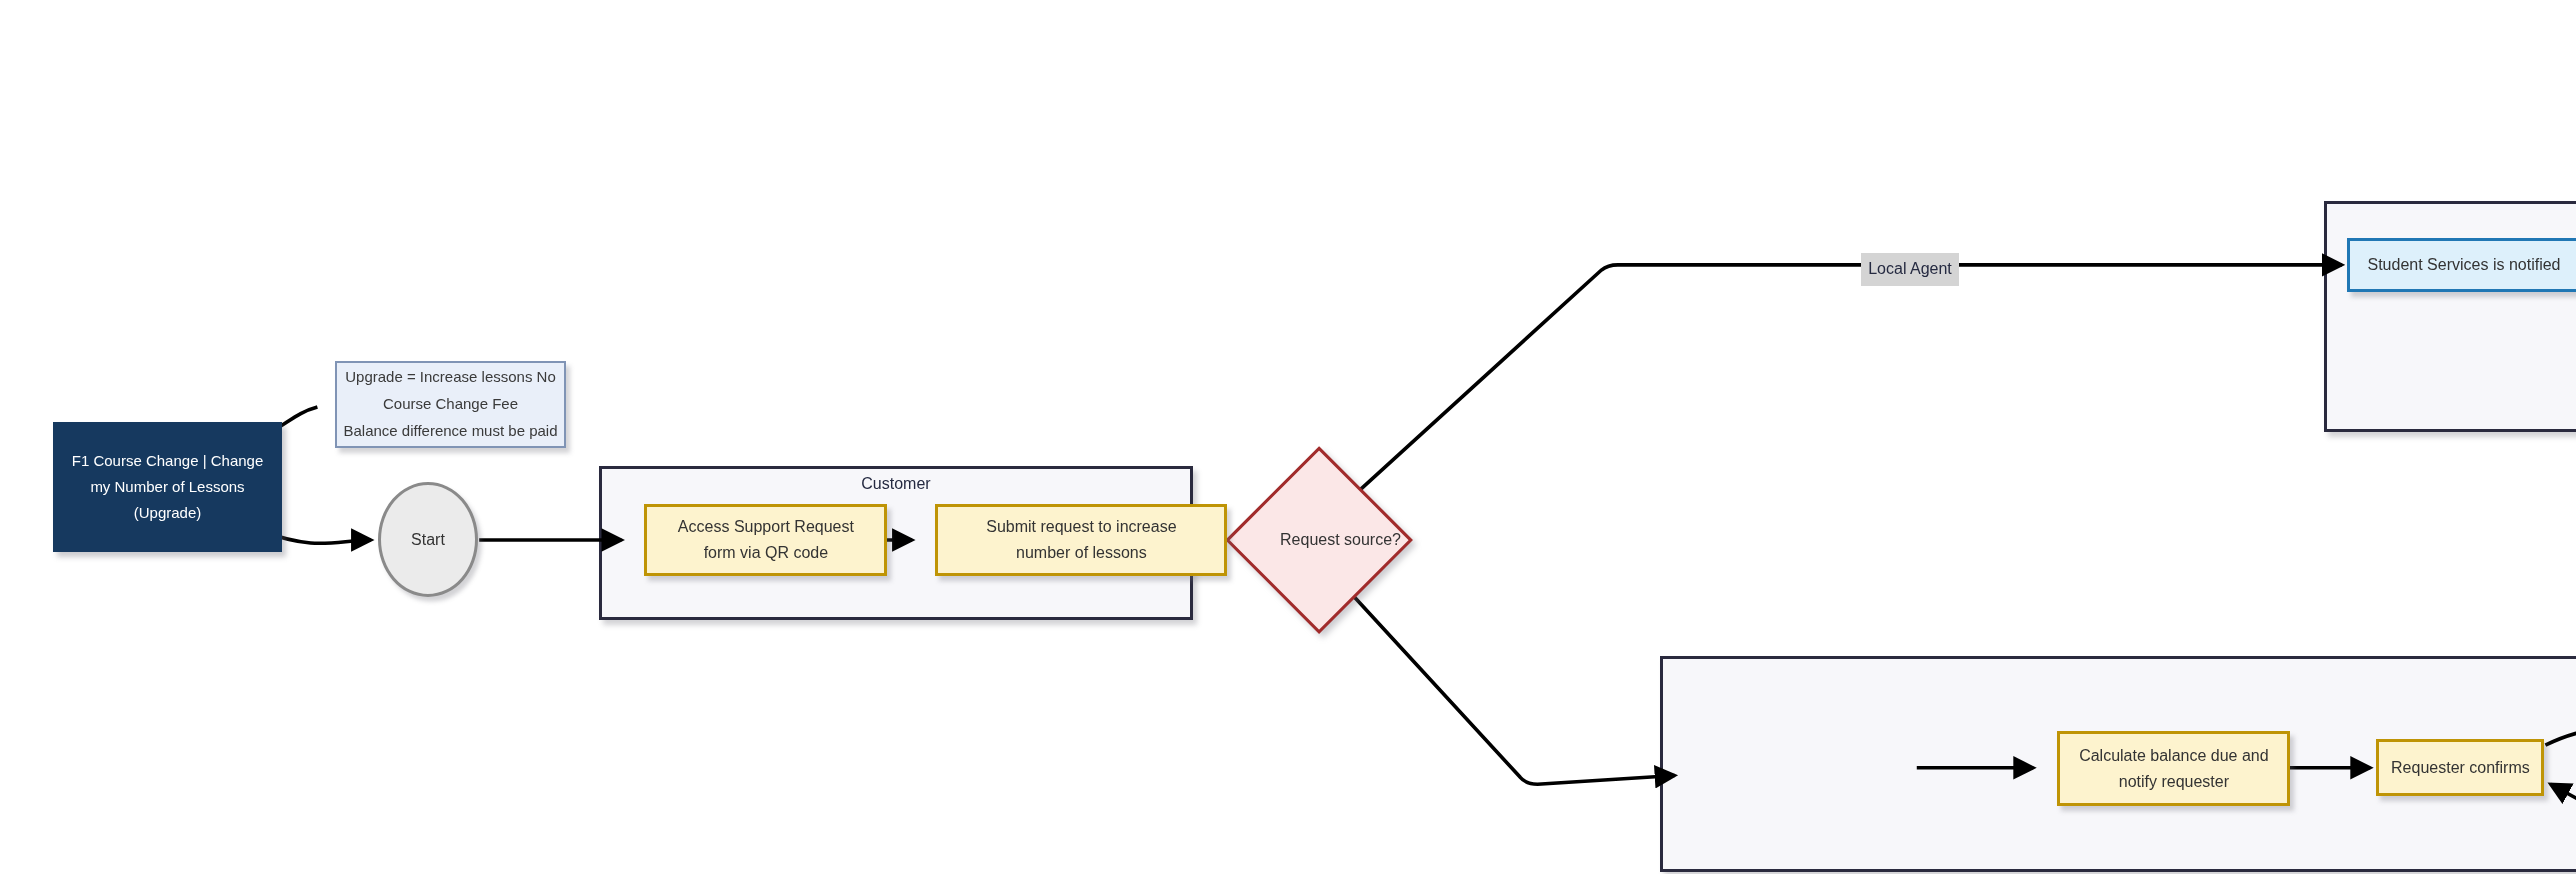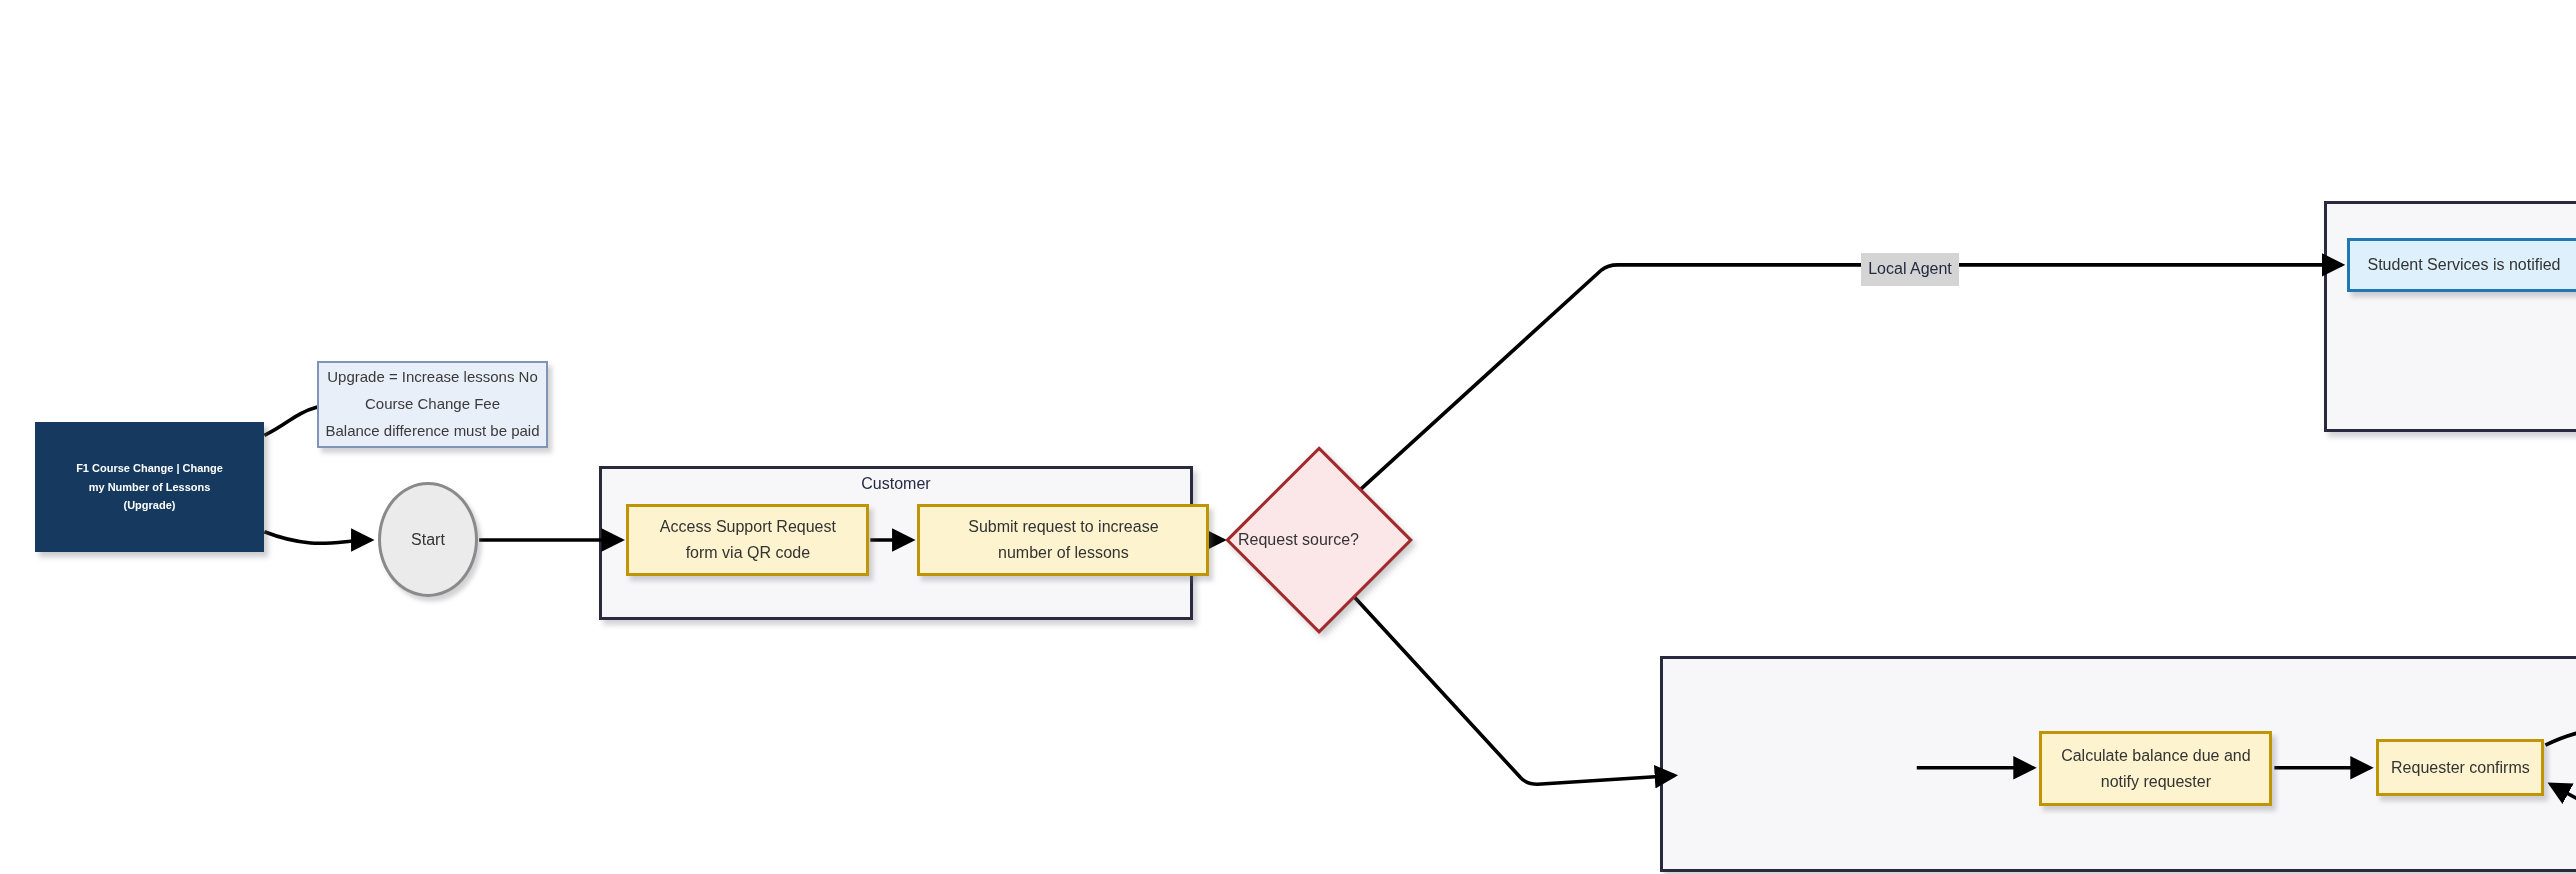--- a/index.html
+++ b/index.html
@@ -21,29 +21,29 @@
   .diamond{fill:var(--pink-fill);stroke:var(--pink-border);stroke-width:6;
            filter:drop-shadow(7px 8px 6px rgba(110,110,120,.35));}
   .cluster{position:absolute;background:var(--cluster-fill);
            border:3.6px solid var(--cluster-border);z-index:0;
            box-shadow:3.6px 4.6px 5.2px rgba(110,110,120,.30);}
   .cluster-title{position:absolute;top:6.2px;left:0;width:100%;text-align:center;
            font-size:16px;color:var(--label-text);z-index:0;}
   .node{position:absolute;z-index:2;display:flex;align-items:center;justify-content:center;
            text-align:center;font-size:16px;line-height:1.6;color:var(--text);
            box-shadow:3.6px 4.6px 4.6px rgba(110,110,120,.30);box-sizing:border-box;padding:2.1px 5.2px;}
-  .multi{white-space:pre-line;}
+  .multi{white-space:pre-line;margin-left:18px;}
   .yellow{background:var(--yellow-fill);border:3.1px solid var(--yellow-border);padding-left:6px;}
   .blue{background:var(--blue-fill);border:3.1px solid var(--blue-border);}
   .ellipse{background:var(--gray-fill);border:3.1px solid #8a8a8a;border-radius:50%;}
-  .titlebox{background:var(--navy-fill);color:#ffffff;font-weight:bold;font-size:11px;
+  .titlebox{background:var(--navy-fill);color:#ffffff;font-weight:normal;font-size:15px;
             line-height:1.72;box-shadow:4.1px 5.2px 5.2px rgba(110,110,120,.35);}
   .note{background:var(--note-fill);border:2.6px solid var(--note-border);
         font-size:15px;line-height:1.78;color:#3a3a3a;}
-  .dlabel{position:absolute;z-index:2;display:flex;align-items:center;justify-content:flex-start;
+  .dlabel{position:absolute;z-index:2;display:flex;align-items:center;justify-content:flex-end;
           text-align:center;font-size:16px;color:var(--text);background:transparent;
           box-shadow:none;border:none;}
   .elabel{position:absolute;z-index:3;display:flex;align-items:center;justify-content:center;
           text-align:center;font-size:16px;line-height:1.55;color:var(--label-text);
           background:var(--label-bg);}
 </style>
 </head>
 <body>
 
 <div id="canvas">

